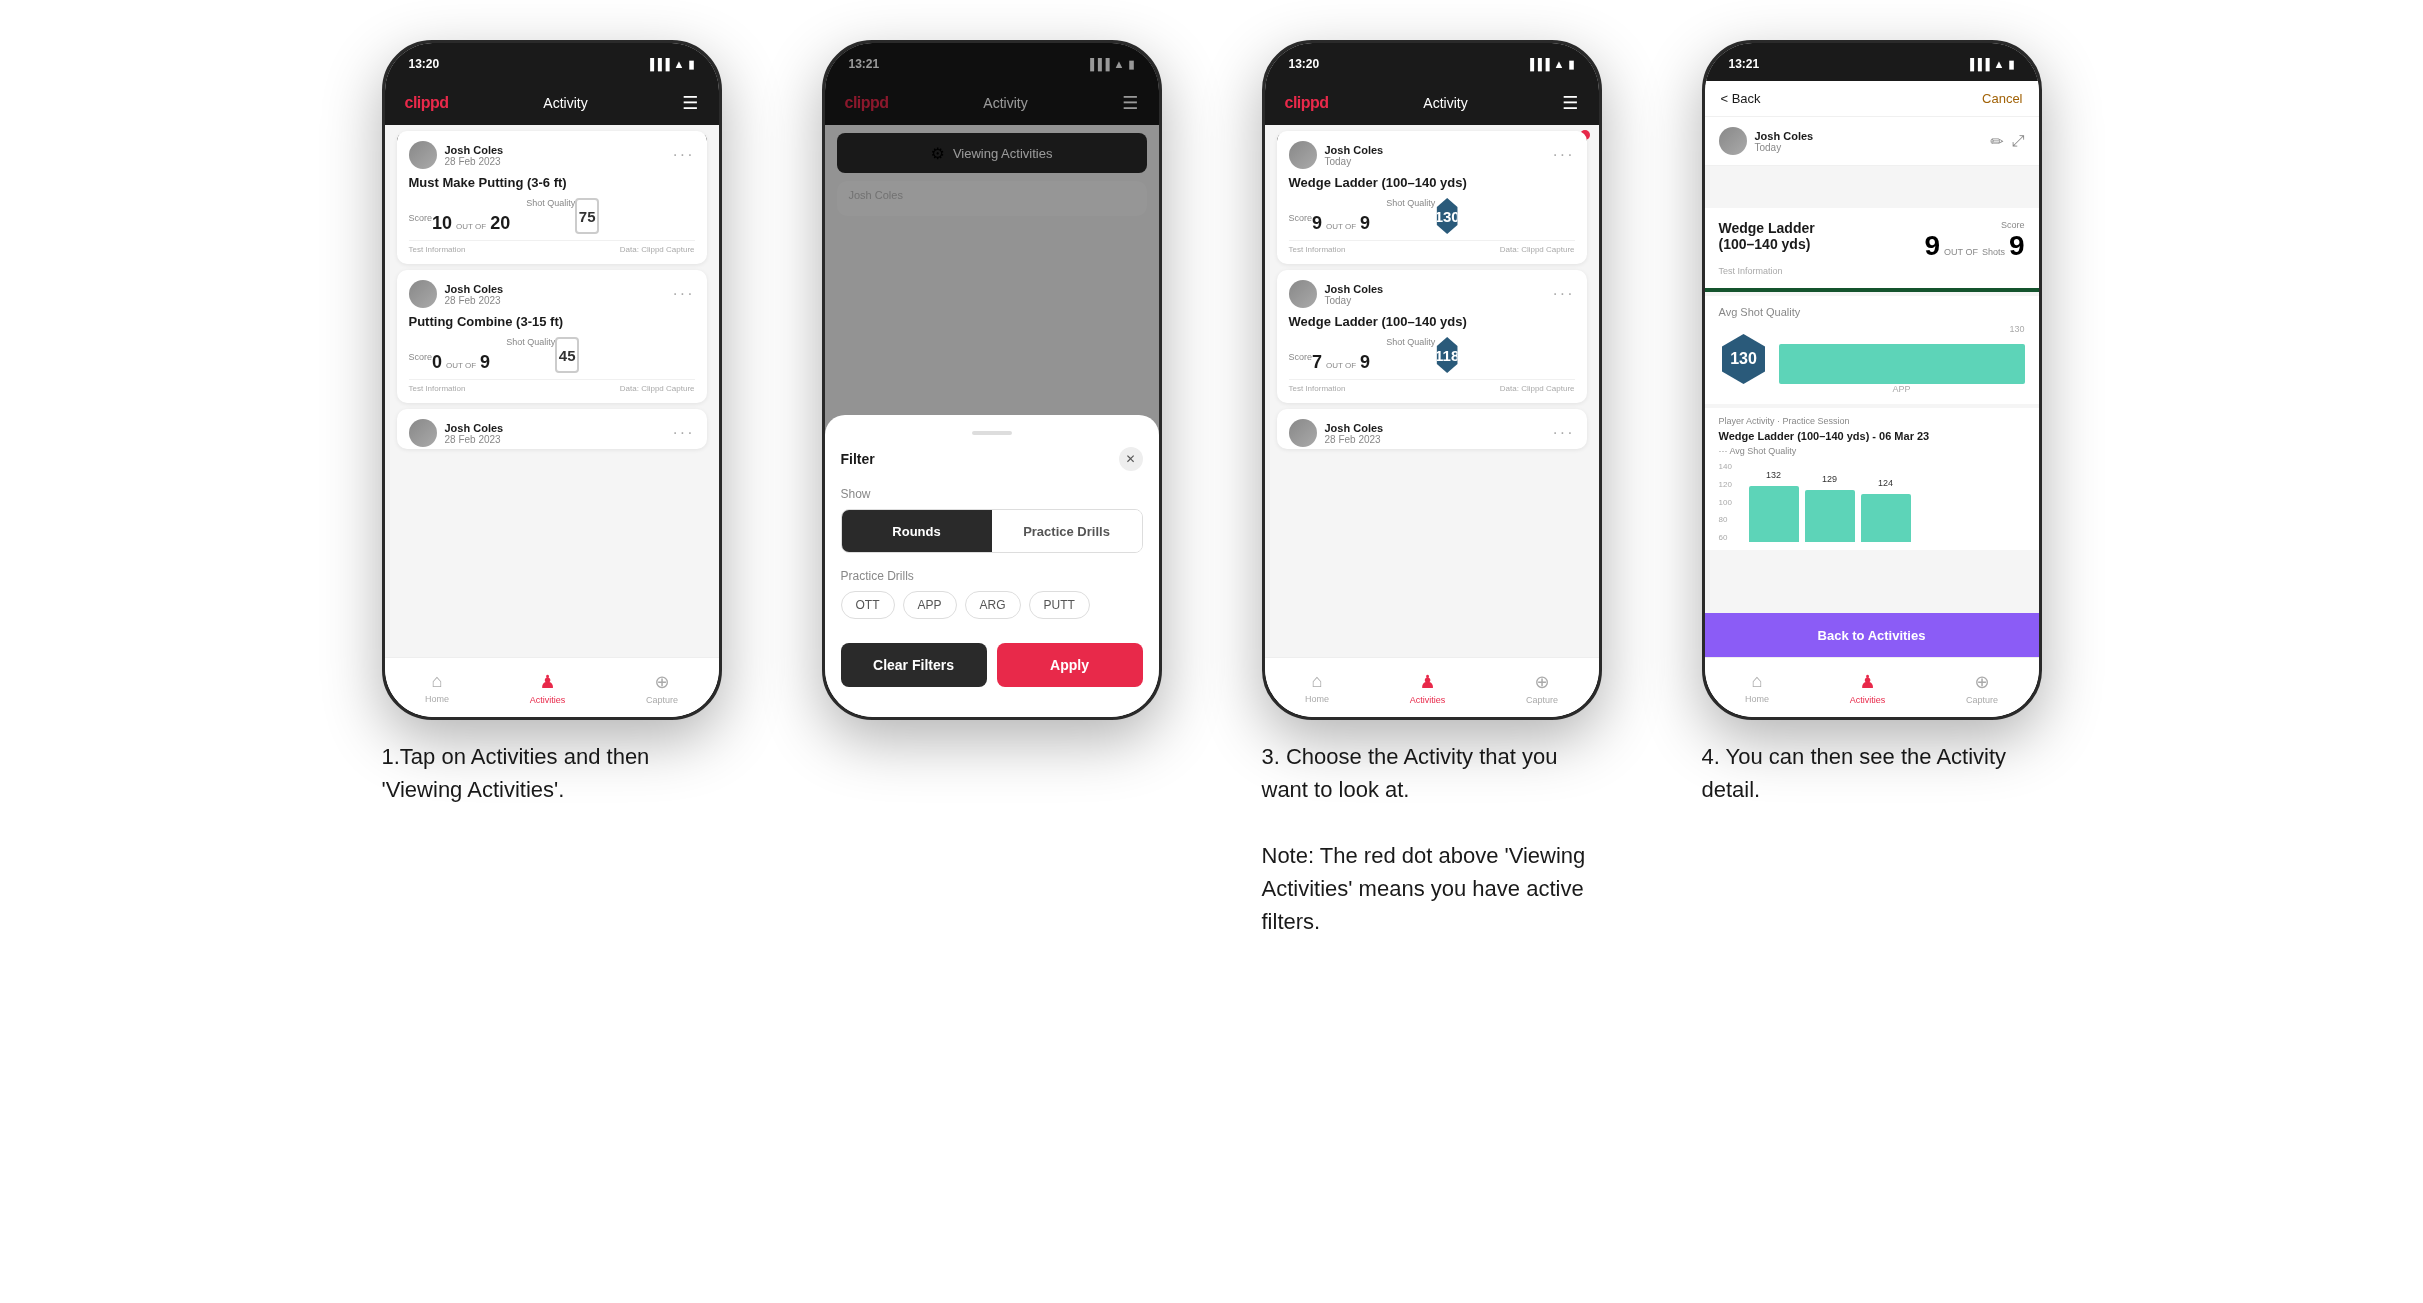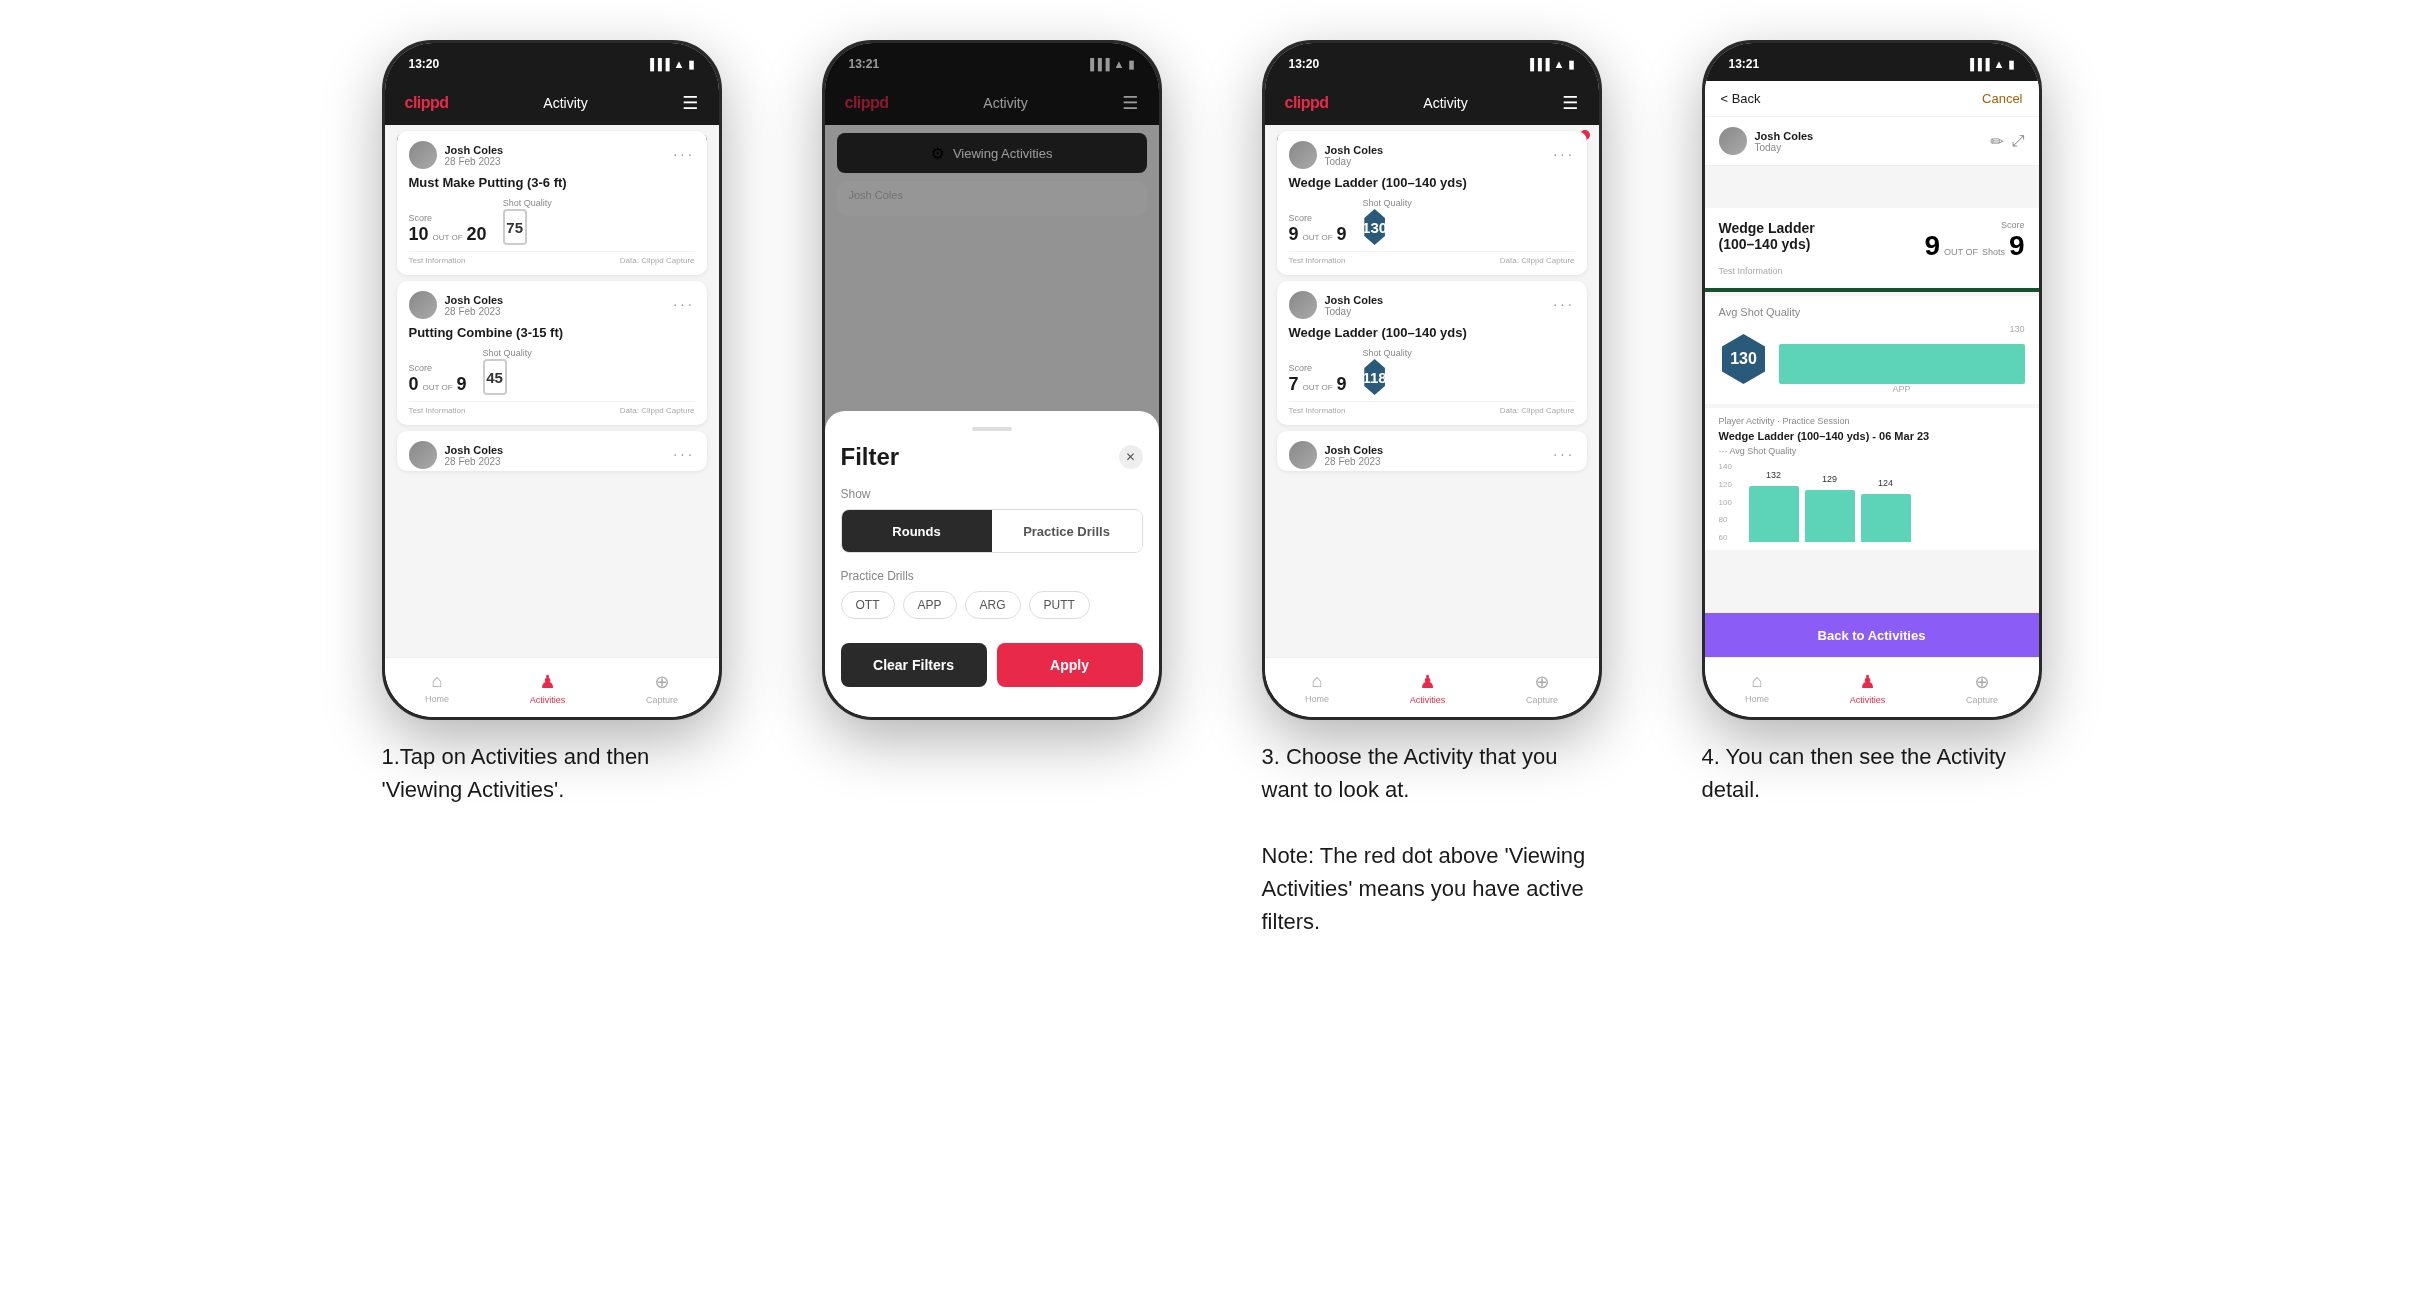--- a/index.html
+++ b/index.html
@@ -121,21 +121,21 @@
     .avatar-img {
       width: 100%;
       height: 100%;
       background: linear-gradient(135deg, #888, #aaa);
     }
     .user-name { font-size: 11px; font-weight: 600; color: #1a1a1a; }
     .user-date { font-size: 10px; color: #888; }
     .dots { color: #aaa; font-size: 16px; letter-spacing: 2px; }
     .activity-title { font-size: 13px; font-weight: 700; color: #1a1a1a; margin-bottom: 8px; }
     .stats-row { display: flex; align-items: flex-end; gap: 16px; }
-    .stat-block { display: flex; flex-direction: column; }
+    .stat-block { display: flex; flex-direction: row; }
     .stat-label { font-size: 9px; color: #888; margin-bottom: 1px; }
     .stat-value { font-size: 18px; font-weight: 700; color: #1a1a1a; }
     .stat-of-row { display: flex; align-items: baseline; gap: 4px; }
     .stat-outof-label { font-size: 8px; color: #888; }
     .hexagon-badge {
       width: 24px;
       height: 36px;
       background: #3a9fd6;
       clip-path: polygon(50% 0%, 93% 25%, 93% 75%, 50% 100%, 7% 75%, 7% 25%);
       display: flex;
@@ -207,21 +207,21 @@
       background: #ddd;
       border-radius: 2px;
       margin: 0 auto 12px;
     }
     .filter-header {
       display: flex;
       justify-content: space-between;
       align-items: center;
       margin-bottom: 16px;
     }
-    .filter-title { font-size: 24px; font-weight: 700; color: #1a1a1a; }
+    .filter-title { font-size: 14px; font-weight: 700; color: #1a1a1a; }
     .filter-close {
       width: 24px;
       height: 24px;
       background: #eee;
       border-radius: 50%;
       display: flex;
       align-items: center;
       justify-content: center;
       font-size: 12px;
       color: #555;

